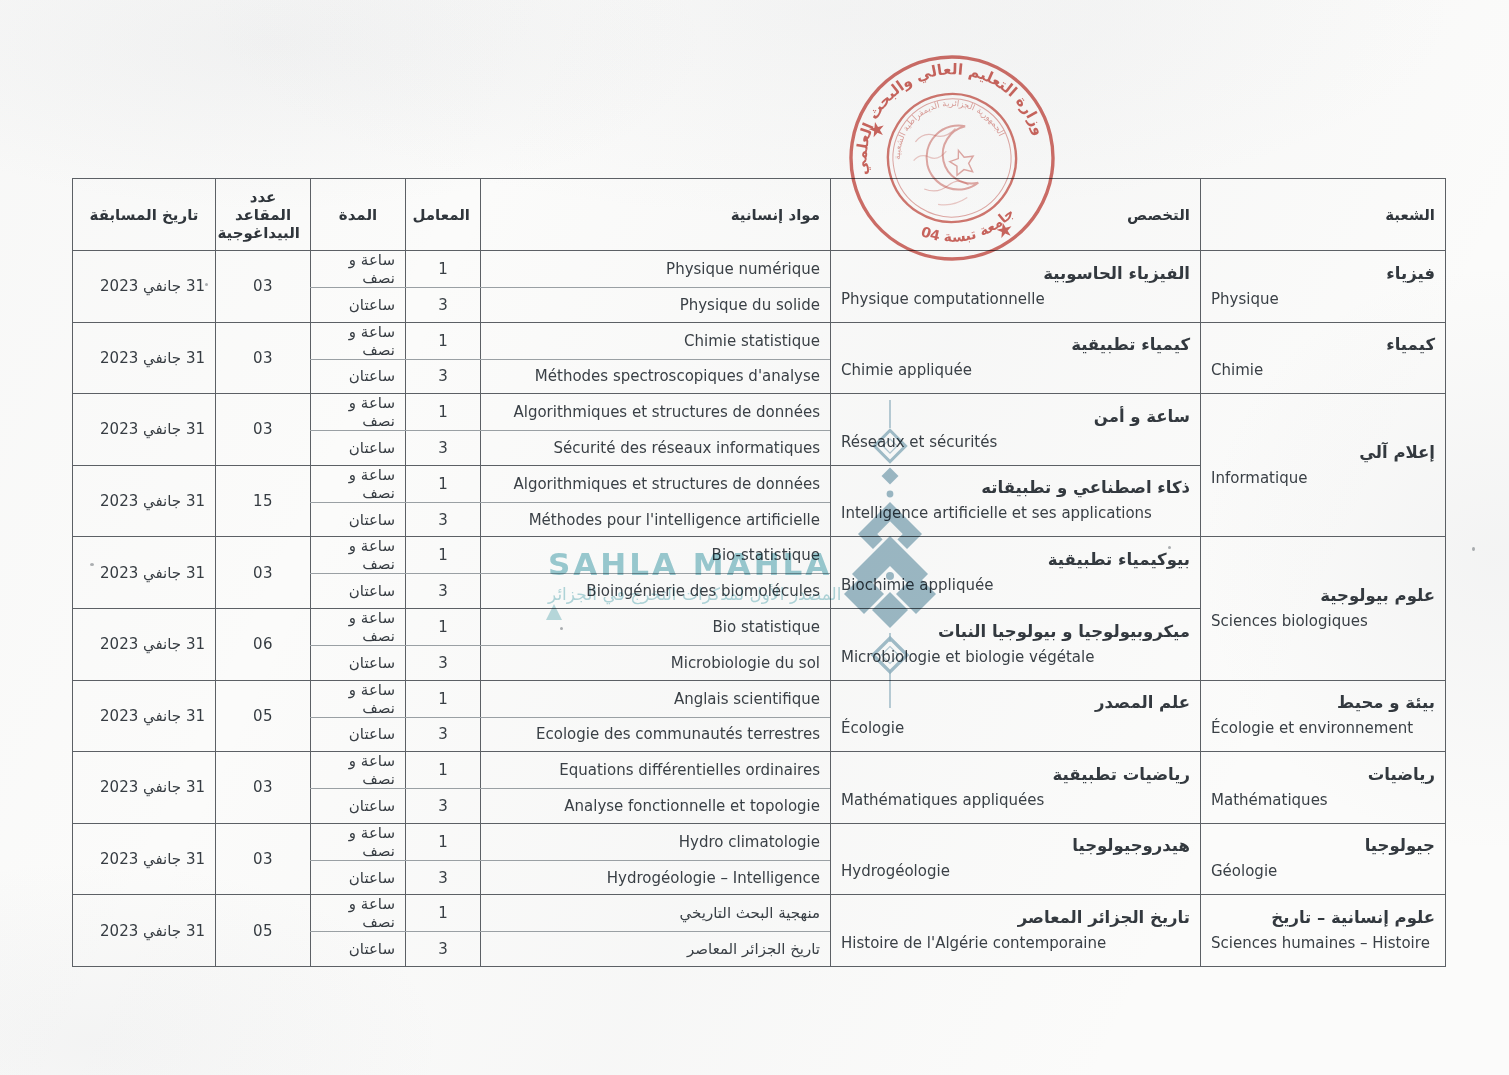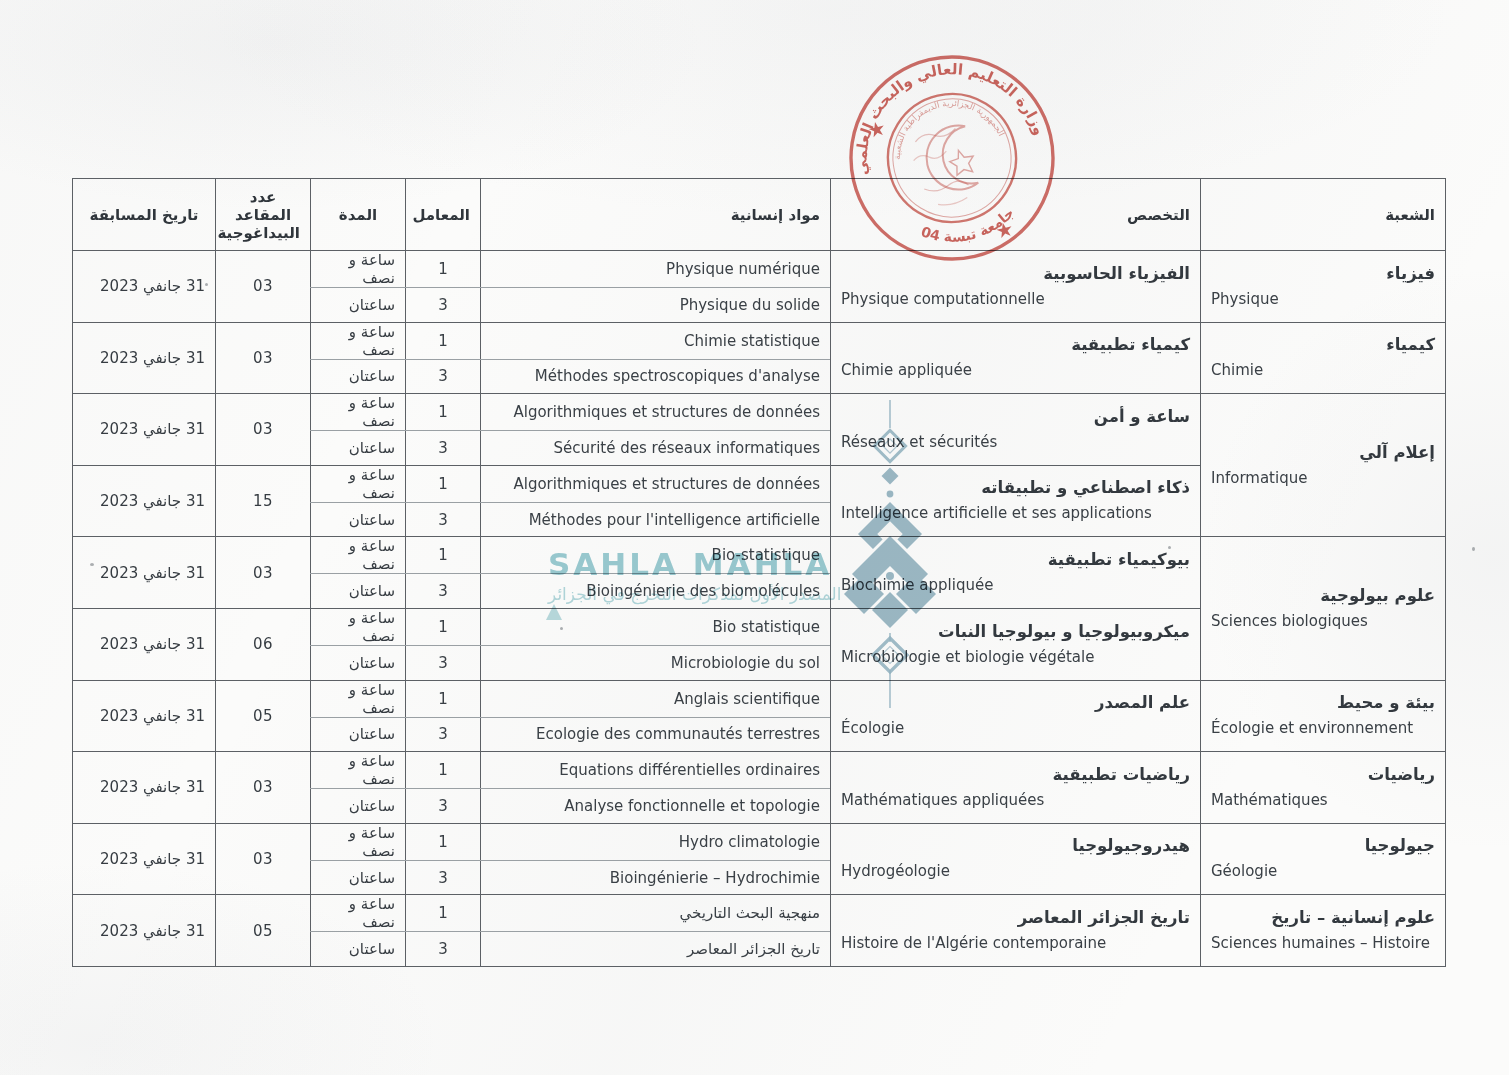--- a/index.html
+++ b/index.html
@@ -320,21 +320,21 @@
               <span class="fr">Hydrogéologie</span>
             </div>
           </td>
         <td class="cell-subj">Hydro climatologie</td>
         <td class="cell-coef">1</td>
         <td class="cell-dur">ساعة و نصف</td>
         <td class="cell-seats" rowspan="2">03</td>
         <td class="cell-date" rowspan="2">31 جانفي 2023</td>
       </tr>
       <tr>
-        <td class="cell-subj">Bioingénierie – Hydrochimie</td>
+        <td class="cell-subj">Hydrogéologie – Intelligence</td>
         <td class="cell-coef">3</td>
         <td class="cell-dur">ساعتان</td>
       </tr>
 
       <tr class="g-top">
         <td class="cell-branch" rowspan="2">
           <div class="two-line">
               <span class="ar">علوم إنسانية – تاريخ</span>
               <span class="fr">Sciences humaines – Histoire</span>
             </div>

